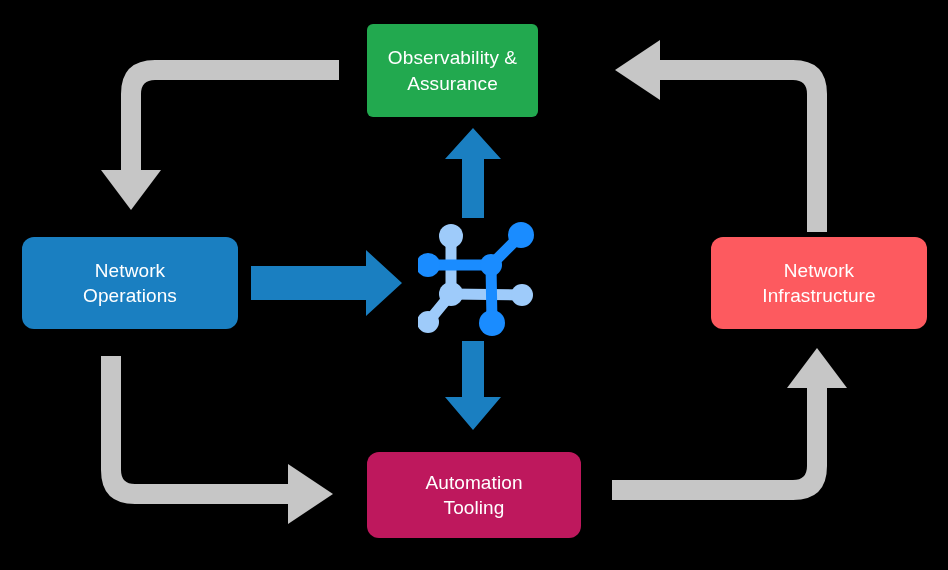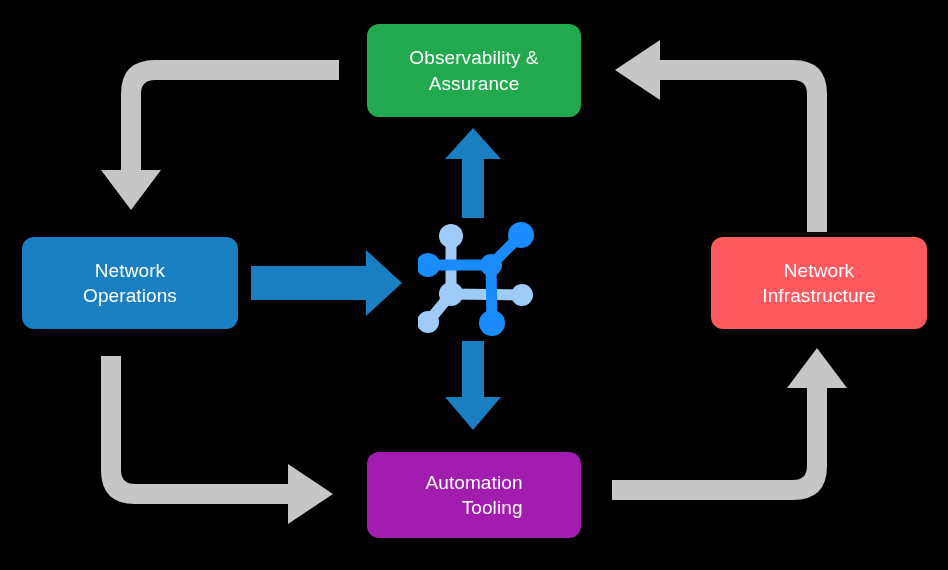--- a/index.html
+++ b/index.html
@@ -36,21 +36,21 @@
     font-size: 19px;
     line-height: 1.32;
     font-weight: 400;
     letter-spacing: 0.1px;
     box-sizing: border-box;
     padding: 4px 10px;
     z-index: 4;
     font-family: "Liberation Sans", sans-serif;
   }
   #box-observability {
-    left: 367px;  top: 24px;   width: 214px; height: 93px;
+    left: 367px;  top: 24px;   width: 171px; height: 93px; border-radius: 6px;
   }
   #box-operations {
     left: 22px;   top: 237px;  width: 216px; height: 92px;
   }
   #box-infrastructure {
     left: 711px;  top: 237px;  width: 216px; height: 92px;
   }
   #box-automation {
     left: 367px;  top: 452px;  width: 214px; height: 86px;
   }
@@ -191,18 +191,18 @@
   <div class="node-box" id="box-operations" style="background-color: rgb(26, 127, 193);">
     <span class="node-label">Network
 Operations</span>
   </div>
 
   <div class="node-box" id="box-infrastructure" style="background-color: rgb(253, 90, 95);">
     <span class="node-label">Network
 Infrastructure</span>
   </div>
 
-  <div class="node-box" id="box-automation" style="background-color: #a21caf; text-align: right;">
+  <div class="node-box" id="box-automation" style="background-color: #be185d;">
     <span class="node-label">Automation
 Tooling</span>
   </div>
 
 </div>
 
 </body></html>

